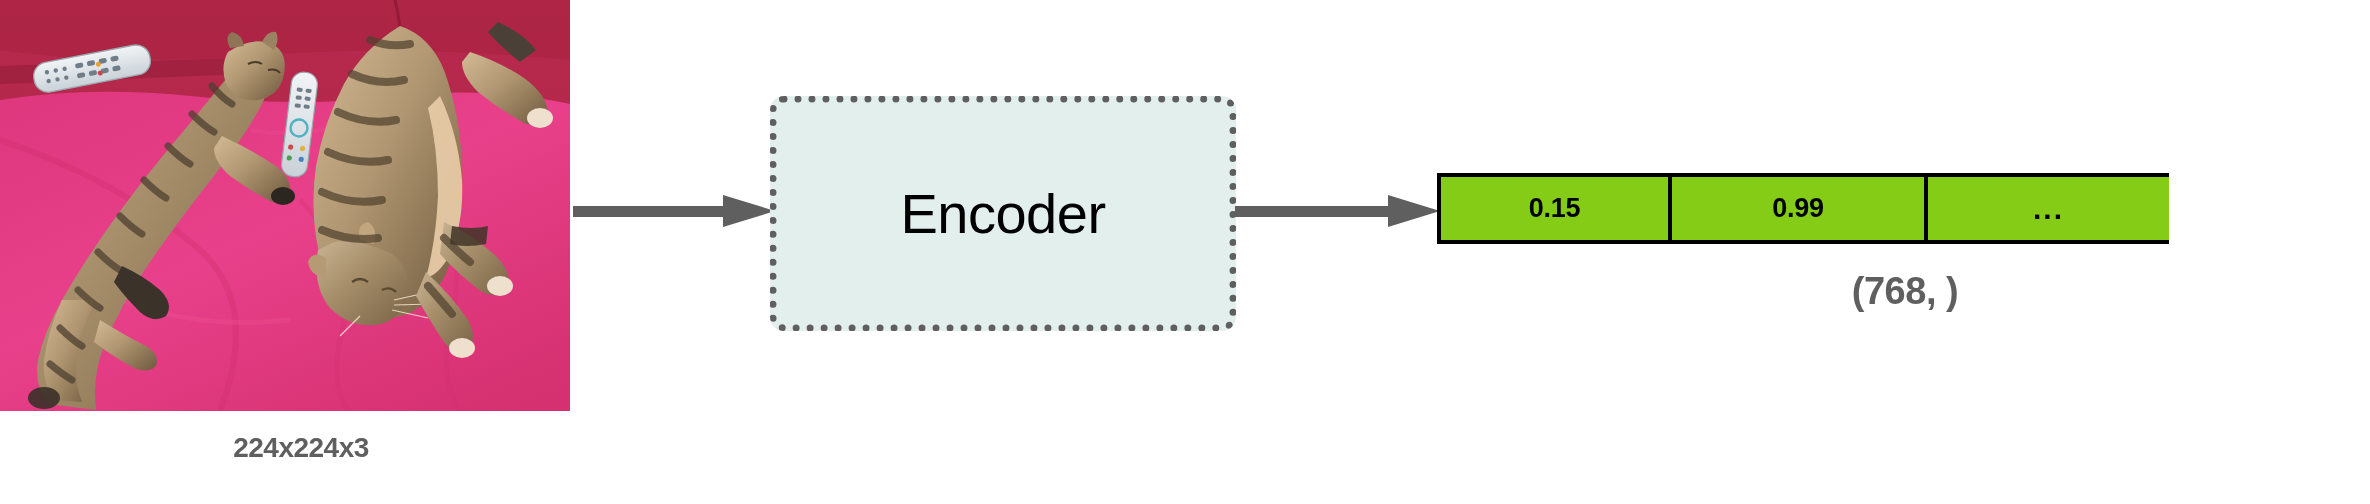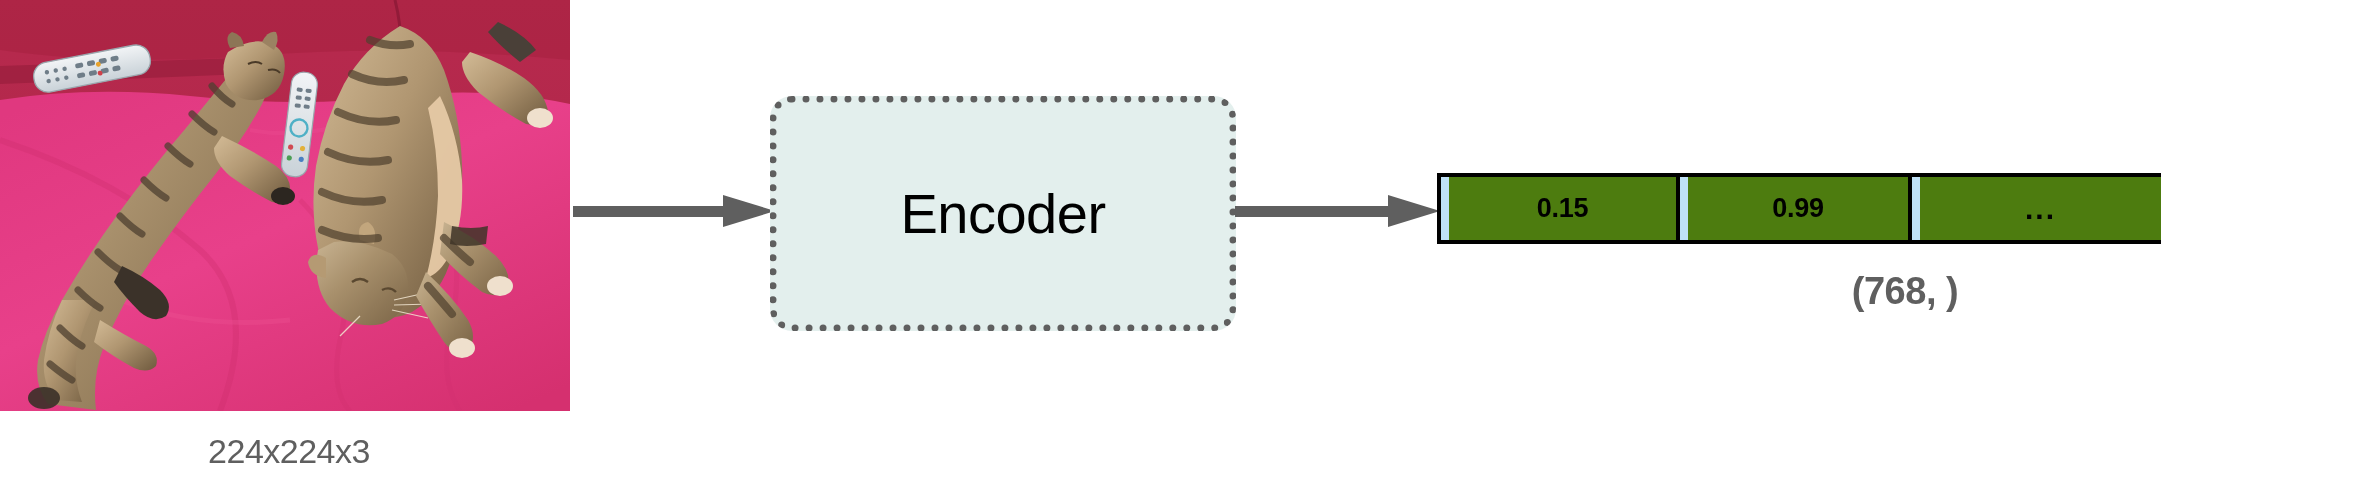--- a/index.html
+++ b/index.html
@@ -24,26 +24,26 @@
     top: 0px;
     width: 570px;
     height: 411px;
     overflow: hidden;
     background: #c9385f;
   }
   .photo-svg { display: block; width: 570px; height: 411px; }
 
   .input-caption {
     position: absolute;
-    left: 4px;
+    left: 16px;
     top: 432px;
     width: 570px;
     text-align: center;
-    font-size: 34px;
-    font-weight: normal;
+    font-size: 28px;
+    font-weight: bold;
     color: #5f5f5f;
     letter-spacing: -0.5px;
   }
 
   
   .arrow {
     position: absolute;
     height: 40px;
   }
   .arrow svg { display: block; }
@@ -53,21 +53,21 @@
 
   
   .encoder-box {
     position: absolute;
     left: 770px;
     top: 96px;
     width: 466px;
     height: 235px;
     background: #e3efed;
     border: 7px dotted #5f5f5f;
-    border-radius: 22px;
+    border-radius: 14px;
     display: flex;
     align-items: center;
     justify-content: center;
   }
   .encoder-label {
     font-size: 56px;
     font-weight: normal;
     color: #000000;
     letter-spacing: -0.5px;
     line-height: 1;
@@ -79,34 +79,33 @@
     left: 1437px;
     top: 173px;
     height: 71px;
     display: flex;
     border: 4px solid #000000;
     border-right: none;
     background: #bfe1f7;
   }
   .vector-cell {
     height: 100%;
-    background: #4d7c0f;
+    background: #84cc16;
     border-right: 4px solid #000000;
     display: flex;
     align-items: center;
     justify-content: center;
     font-size: 27px;
     font-weight: bold;
     color: #000000;
     letter-spacing: -0.3px;
-    margin-left: 8px;
   }
   .vector-cell.c0 { width: 231px; }
   .vector-cell.c1 { width: 232px; }
-  .vector-cell.c2 { width: 224px; }
+  .vector-cell.c2 { width: 256px; }
   .vector-cell.c3 { width: 241px; border-right: none; }
   .vector-cell.ellipsis { font-size: 30px; letter-spacing: 2px; }
 
   .vector-shape {
     position: absolute;
     left: 1437px;
     top: 270px;
     width: 936px;
     text-align: center;
     font-size: 38px;

